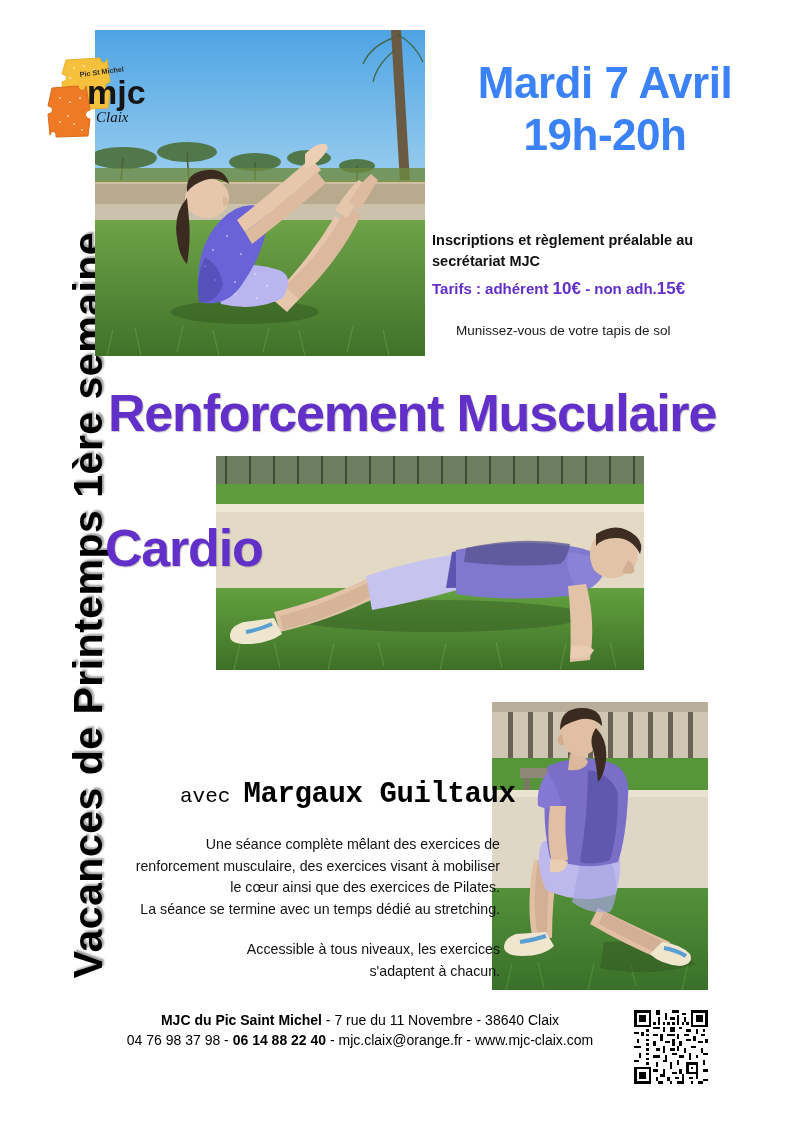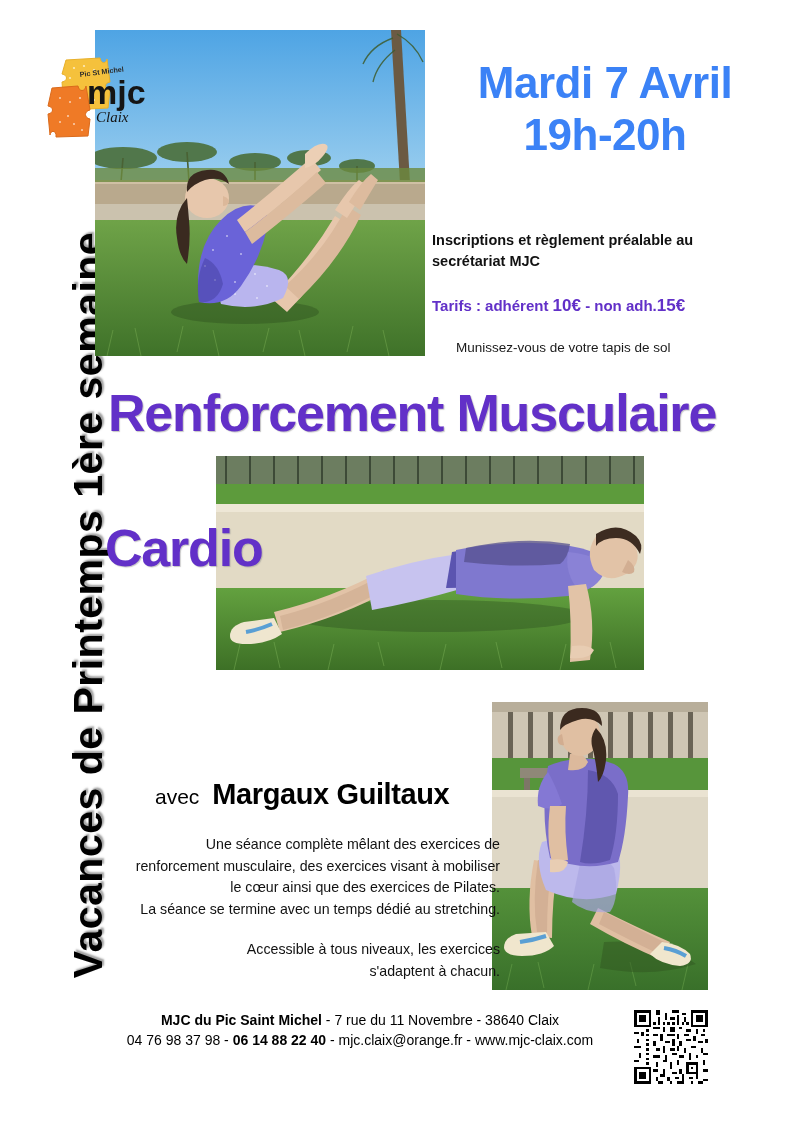--- a/index.html
+++ b/index.html
@@ -92,21 +92,21 @@
     font-size: 14.5px;
     line-height: 1.42;
     color: #111111;
   }
   .info-tarifs {
     font-family: "Liberation Sans", sans-serif;
     font-weight: bold;
     font-size: 15px;
     line-height: 1.42;
     color: #6230c8;
-    margin-top: 23px;
+    margin-top: 6px;
   }
   .info-tarifs .amount { font-size: 17px; }
   .info-note {
     font-family: "Liberation Sans", sans-serif;
     font-weight: normal;
     font-size: 13.5px;
     color: #1a1a1a;
     margin-top: 22px;
     margin-left: 24px;
   }
@@ -123,25 +123,25 @@
     z-index: 5;
     text-shadow: 1px 1px 1px rgba(150,150,150,0.55);
   }
   .heading-renfo  { left: 108px; top: 383px; font-size: 52px; }
   .heading-cardio { left: 105px; top: 518px; font-size: 52px; }
   .heading-pilates{ left: 106px; top: 693px; font-size: 52px; }
 
   
   .instructor {
     position: absolute;
-    left: 155px;
+    left: 180px;
     top: 778px;
     z-index: 5;
     white-space: nowrap;
-    font-family: Liberation Sans, sans-serif;
+    font-family: Liberation Mono, monospace;
     color: #000000;
   }
   .instructor .avec {
     font-size: 21px;
     font-weight: normal;
     letter-spacing: 0px;
   }
   .instructor .name {
     font-size: 29px;
     font-weight: bold;

